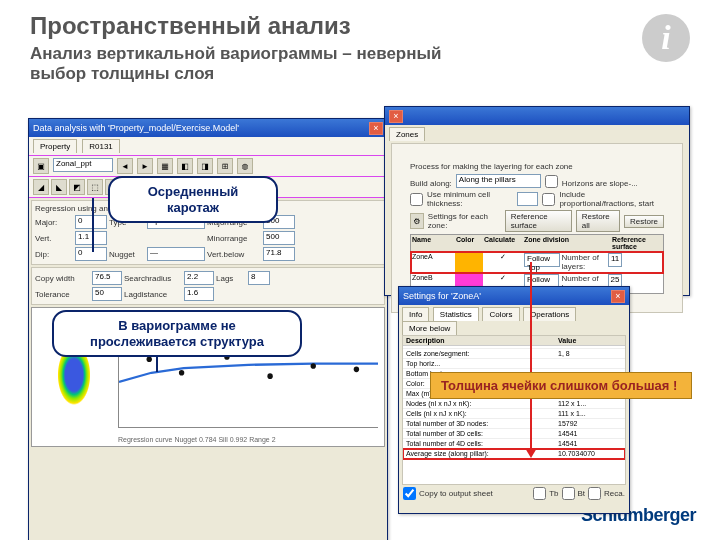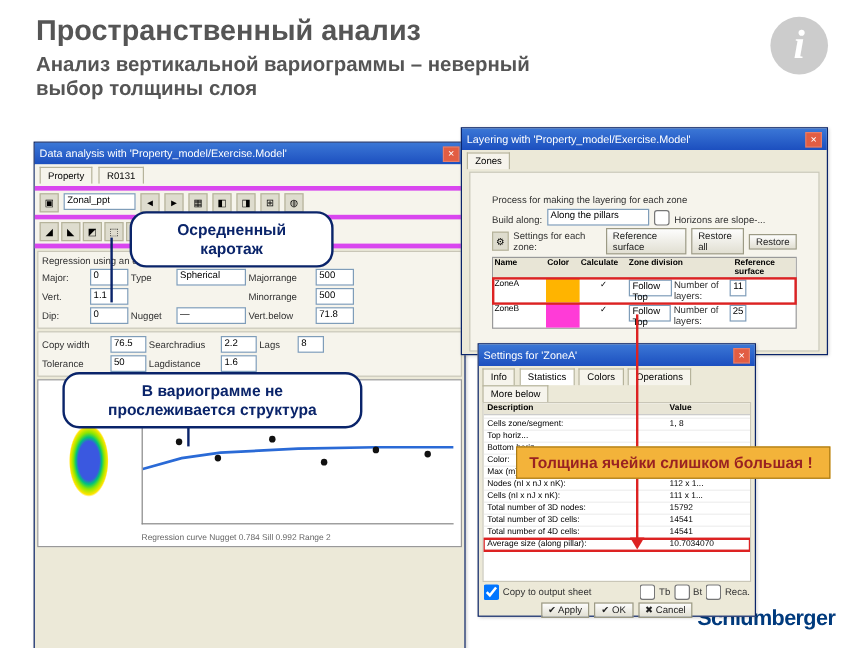--- a/index.html
+++ b/index.html
@@ -5,21 +5,21 @@
   * { box-sizing: border-box; margin: 0; padding: 0; font-family: Arial, sans-serif; }
   body { width: 720px; height: 540px; background: #fff; position: relative; overflow: hidden; }
   .slide-title { position: absolute; top: 12px; left: 30px; font-size: 24px; font-weight: bold; color: #555; }
   .slide-sub { position: absolute; top: 44px; left: 30px; font-size: 17px; font-weight: bold; color: #555; width: 460px; line-height: 1.15; }
   .info-icon { position: absolute; top: 14px; right: 30px; width: 48px; height: 48px; border-radius: 50%; background: #ccc; color: #fff; font-family: Georgia, serif; font-style: italic; font-size: 34px; text-align: center; line-height: 48px; font-weight: bold; }
   .brand { position: absolute; bottom: 14px; right: 24px; font-size: 18px; font-weight: bold; color: #003a7d; letter-spacing: -0.5px; }
 
   .win { position: absolute; background: #ece9d8; border: 1px solid #0a246a; font-size: 9px; color: #000; box-shadow: 1px 1px 3px rgba(0,0,0,.25); }
   .titlebar { height: 18px; background: linear-gradient(#3b77d6,#1c4fbf); color: #fff; font-size: 9px; line-height: 18px; padding: 0 4px; display: flex; justify-content: space-between; align-items: center; }
   .titlebar .x { width: 14px; height: 13px; background: #e25d43; border: 1px solid #fff3; color: #fff; font-size: 9px; text-align: center; line-height: 11px; }
-  .toolbar { background: #f6f4ec; padding: 2px 4px; display: flex; gap: 4px; border-bottom: 4px solid #d946ef; flex-wrap: wrap; }
+  .toolbar { background: #f6f4ec; padding: 2px 4px; display: flex; gap: 4px; border-bottom: 1px solid #d946ef; flex-wrap: wrap; }
   .tbtn { width: 16px; height: 16px; background: #dedcce; border: 1px solid #b6b39b; font-size: 8px; display: inline-flex; align-items: center; justify-content: center; }
   .tab { display: inline-block; padding: 2px 6px; background: #f6f4ec; border: 1px solid #b6b39b; border-bottom: none; font-size: 8px; margin-right: 1px; }
   .inp { border: 1px solid #7f9db9; background: #fff; height: 14px; font-size: 8px; padding: 0 2px; }
   .lbl { font-size: 8px; color: #333; }
   .btn { background: linear-gradient(#fdfdfd,#e1dfd2); border: 1px solid #9c9a85; padding: 1px 5px; font-size: 8px; color: #222; }
   .frame { border: 1px solid #c9c6b7; background: #f6f4ec; margin: 2px; }
   .chart-area { background: #fff; border: 1px solid #999; position: relative; }
 
   
   .callout { position: absolute; background: #fff; border: 2px solid #0a246a; border-radius: 14px; padding: 6px 12px; text-align: center; font-weight: bold; color: #0a246a; font-size: 13px; line-height: 1.2; z-index: 50; }
@@ -124,32 +124,38 @@
         <circle cx="180" cy="46" r="2.5" fill="#111"></circle>
           <circle cx="220" cy="49" r="2.5" fill="#111"></circle>
       </svg>
     </div>
     <div style="position:absolute;left:86px;bottom:3px;font-size:7px;color:#666">Regression curve   Nugget 0.784   Sill 0.992   Range 2</div>
   </div>
 </div>
 
 <div class="win" style="top:106px; left:384px; width:306px; height:190px;">
   <div class="titlebar">
-    <span>Layering with 'Property_model/Exercise.Model'</span>
     <span class="x">×</span>
   </div>
   <div style="padding:2px 4px">
     <div class="tab">Zones</div>
     <div class="frame" style="padding:18px">
       <div class="lbl" style="margin-bottom:3px">Process for making the layering for each zone</div>
       <div style="display:flex;gap:4px;align-items:flex-end;margin-bottom:2px">
         <span class="lbl">Build along:</span>
         <span class="inp" style="width:85px">Along the pillars</span>
         <input type="checkbox" style="">
         <span class="lbl">Horizons are slope-...</span>
+      </div>
+      <div style="display:flex;gap:4px;align-items:center;margin-bottom:2px">
+        <input type="checkbox" style="">
+        <span class="lbl">Use minimum cell thickness:</span>
+        <span class="inp" style="width:24px"></span>
+        <input type="checkbox" style="">
+        <span class="lbl">Include proportional/fractions, start</span>
       </div>
       <div style="display:flex;gap:4px;align-items:center;margin-bottom:2px">
         <span class="tbtn">⚙</span>
         <span class="lbl">Settings for each zone:</span>
         <span style="flex:1"></span>
         <span class="btn">Reference surface</span>
         <span class="btn">Restore all</span>
         <span class="btn">Restore</span>
       </div>
 
@@ -260,25 +266,20 @@
     <input type="checkbox" checked="" style="">
     <span class="lbl">Copy to output sheet</span>
     <span style="flex:1"></span>
     <input type="checkbox" style="">
       <span class="lbl">Tb</span>
     <input type="checkbox" style="">
       <span class="lbl">Bt</span>
     <input type="checkbox" style="">
       <span class="lbl">Reca.</span>
   </div>
-  <div style="padding:0 4px 4px;display:flex;gap:4px;justify-content:center">
-    <span class="btn">✔ <span>Apply</span></span>
-    <span class="btn">✔ <span>OK</span></span>
-    <span class="btn">✖ <span>Cancel</span></span>
-  </div>
 </div>
 
 <div class="arrow" style="top:262px;left:530px;width:2px;height:190px"></div>
 <div style="position:absolute;top:448px;left:525px;border-left:6px solid transparent;border-right:6px solid transparent;border-top:10px solid #d22;z-index:40"></div>
 <div class="arrow" style="top:198px;left:92px;width:2px;height:54px;background:#0a246a"></div>
 <div class="arrow" style="top:326px;left:156px;width:2px;height:46px;background:#0a246a"></div>
 
 <div class="callout" style="top:176px;left:108px;width:170px">Осредненный каротаж</div>
 <div class="callout" style="top:310px;left:52px;width:250px">В вариограмме не прослеживается структура</div>
 <div class="banner" style="top:372px;left:430px;width:262px">Толщина ячейки слишком большая !</div>

